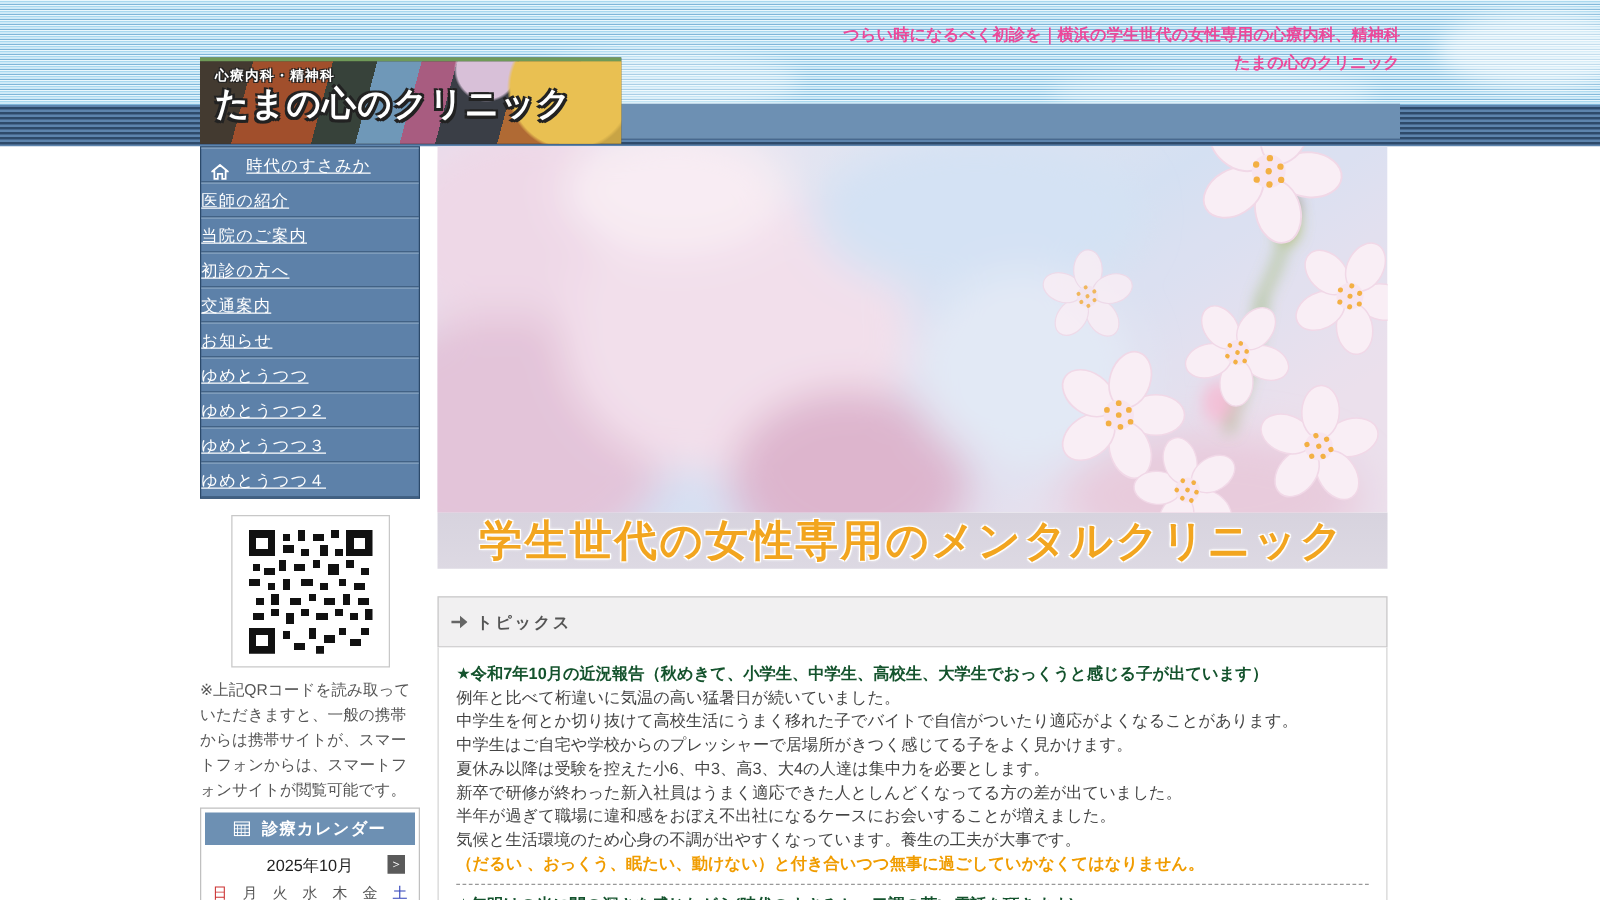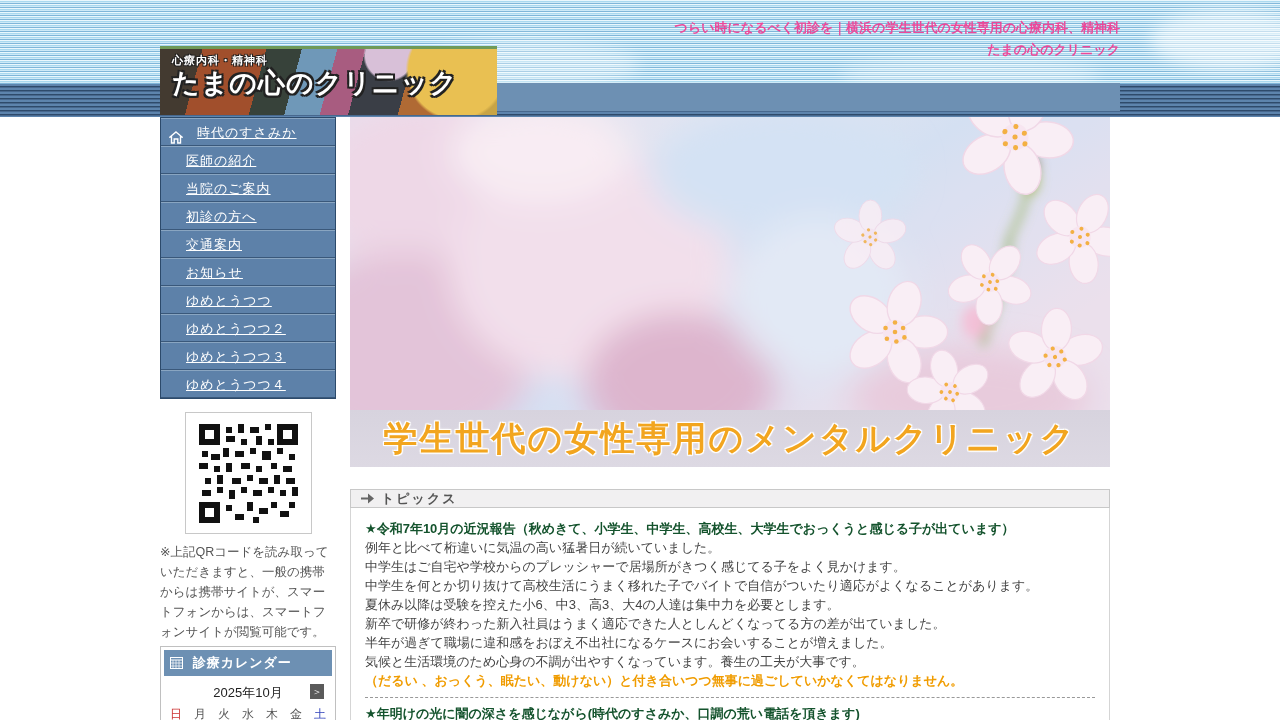--- a/index.html
+++ b/index.html
@@ -30,46 +30,46 @@
   .logo .ttl { font-size:27px; font-weight:bold; color:#fff; letter-spacing:1px; line-height:1.15;
     text-shadow:2px 2px 0 #222,-2px -2px 0 #222,2px -2px 0 #222,-2px 2px 0 #222,0 2px 0 #222,2px 0 0 #222; }
   .tagline { position:absolute; top:17px; right:160px; text-align:right;
     font-size:13px; font-weight:bold; color:#ec4899; line-height:22px; }
 
   
   .sidebar { position:absolute; left:160px; top:117px; width:176px; }
   .menu { border:1px solid #2c4a6b; background:#5d81a9; }
   .menu-item { display:block; position:relative; height:28px; line-height:27px;
     border-top:1px solid #89a5c1; border-bottom:1px solid #3a587a;
-    color:#fff; font-size:13px; text-decoration:underline; padding-left:25px; letter-spacing:1px; cursor:pointer; }
+    color:#fff; font-size:13px; text-decoration:underline; letter-spacing:1px; cursor:pointer; }
   .menu-item:first-child { padding-left:36px; }
   .menu-item .home-ic { position:absolute; left:8px; top:7px; }
   .qr-wrap { margin:13px 0 0 25px; width:127px; height:122px; background:#fff; border:1px solid #c8c8c8;
     display:flex; align-items:center; justify-content:center; }
   .qr-note { margin-top:8px; width:174px; font-size:12.5px; line-height:20px; color:#555; }
   .calendar { margin-top:4px; border:1px solid #c0c0c0; background:#fff; padding:3px; }
   .cal-head { height:26px; background:#6d90b3; color:#fff; font-size:13px; font-weight:bold;
-    line-height:26px; padding-left:6px; letter-spacing:1px; }
+    line-height:26px; padding-left:23px; letter-spacing:1px; }
   .cal-head svg { vertical-align:-2px; margin-right:5px; }
   .cal-month { position:relative; text-align:center; font-size:13px; font-weight:normal; color:#222; margin:8px 0 4px; }
   .cal-next { position:absolute; right:8px; top:0; width:14px; height:15px; background:#5a5a5a; color:#fff;
     font-size:10px; line-height:15px; text-align:center; cursor:pointer; }
   .cal-grid { display:grid; grid-template-columns:repeat(7,1fr); text-align:center; }
   .cal-grid span { font-size:12px; line-height:16px; color:#555; }
   .cal-grid .sun { color:#cc3333; }
   .cal-grid .sat { color:#3344bb; }
 
   
   .main { position:absolute; left:350px; top:117px; width:760px; }
   .hero { width:760px; height:293px; display:block; }
-  .hero-band { width:760px; height:57px; background:linear-gradient(#d7d3de,#ddd9e3);
+  .hero-band { width:760px; height:45px; background:linear-gradient(#d7d3de,#ddd9e3);
     display:flex; align-items:center; justify-content:center;text-align:center; }
   .hero-band h1 { font-size:34px; font-weight:bold; color:#f2a51f; letter-spacing:2px; white-space:nowrap;
     text-shadow:0 0 3px #fff,0 0 3px #fff,1px 1px 0 #fff,-1px -1px 0 #fff,1px -1px 0 #fff,-1px 1px 0 #fff; }
-  .topics-bar { margin-top:22px; height:19px; background:#f1f0f1; border:1px solid #c8c8c8;
+  .topics-bar { margin-top:22px; height:41px; background:#f1f0f1; border:1px solid #c8c8c8;
     display:flex; align-items:center; padding-left:10px; }
   .topics-bar .lbl { font-size:13px; font-weight:bold; color:#555; letter-spacing:2px; margin-left:7px; }
   .topics-body { border:1px solid #d5d5d5; border-top:none; background:#fff; padding:11px 14px 20px; height:260px; }
   .t-line { font-size:13px; line-height:19px; color:#444; }
   .t-title { font-size:13px; line-height:19px; color:#14532d; font-weight:bold; }
   .t-orange { font-size:13px; line-height:19px; color:#f09c00; font-weight:bold; }
   .t-divider { border:none; border-top:1px dashed #999; margin:7px 0 6px; }
 </style>
 </head>
 <body>
@@ -271,22 +271,22 @@
     <div class="topics-bar">
       <svg width="13" height="11" viewBox="0 0 13 11">
         <path d="M0 4.5h7v-4l6 5-6 5v-4h-7z" fill="#666"></path>
       </svg>
       <span class="lbl">トピックス</span>
     </div>
 
     <div class="topics-body">
       <div class="t-title">★令和7年10月の近況報告（秋めきて、小学生、中学生、高校生、大学生でおっくうと感じる子が出ています）</div>
       <div class="t-line">例年と比べて桁違いに気温の高い猛暑日が続いていました。</div>
+      <div class="t-line">中学生を何とか切り抜けて高校生活にうまく移れた子でバイトで自信がついたり適応がよくなることがあります。</div>
       <div class="t-line">中学生はご自宅や学校からのプレッシャーで居場所がきつく感じてる子をよく見かけます。</div>
-      <div class="t-line">中学生を何とか切り抜けて高校生活にうまく移れた子でバイトで自信がついたり適応がよくなることがあります。</div>
       <div class="t-line">夏休み以降は受験を控えた小6、中3、高3、大4の人達は集中力を必要とします。</div>
       <div class="t-line">新卒で研修が終わった新入社員はうまく適応できた人としんどくなってる方の差が出ていました。</div>
       <div class="t-line">半年が過ぎて職場に違和感をおぼえ不出社になるケースにお会いすることが増えました。</div>
       <div class="t-line">気候と生活環境のため心身の不調が出やすくなっています。養生の工夫が大事です。</div>
       <div class="t-orange">（だるい 、おっくう、眠たい、動けない）と付き合いつつ無事に過ごしていかなくてはなりません。</div>
       <hr class="t-divider">
       <div class="t-title">★年明けの光に闇の深さを感じながら(時代のすさみか、口調の荒い電話を頂きます)</div>
 
     </div>
   </div>

